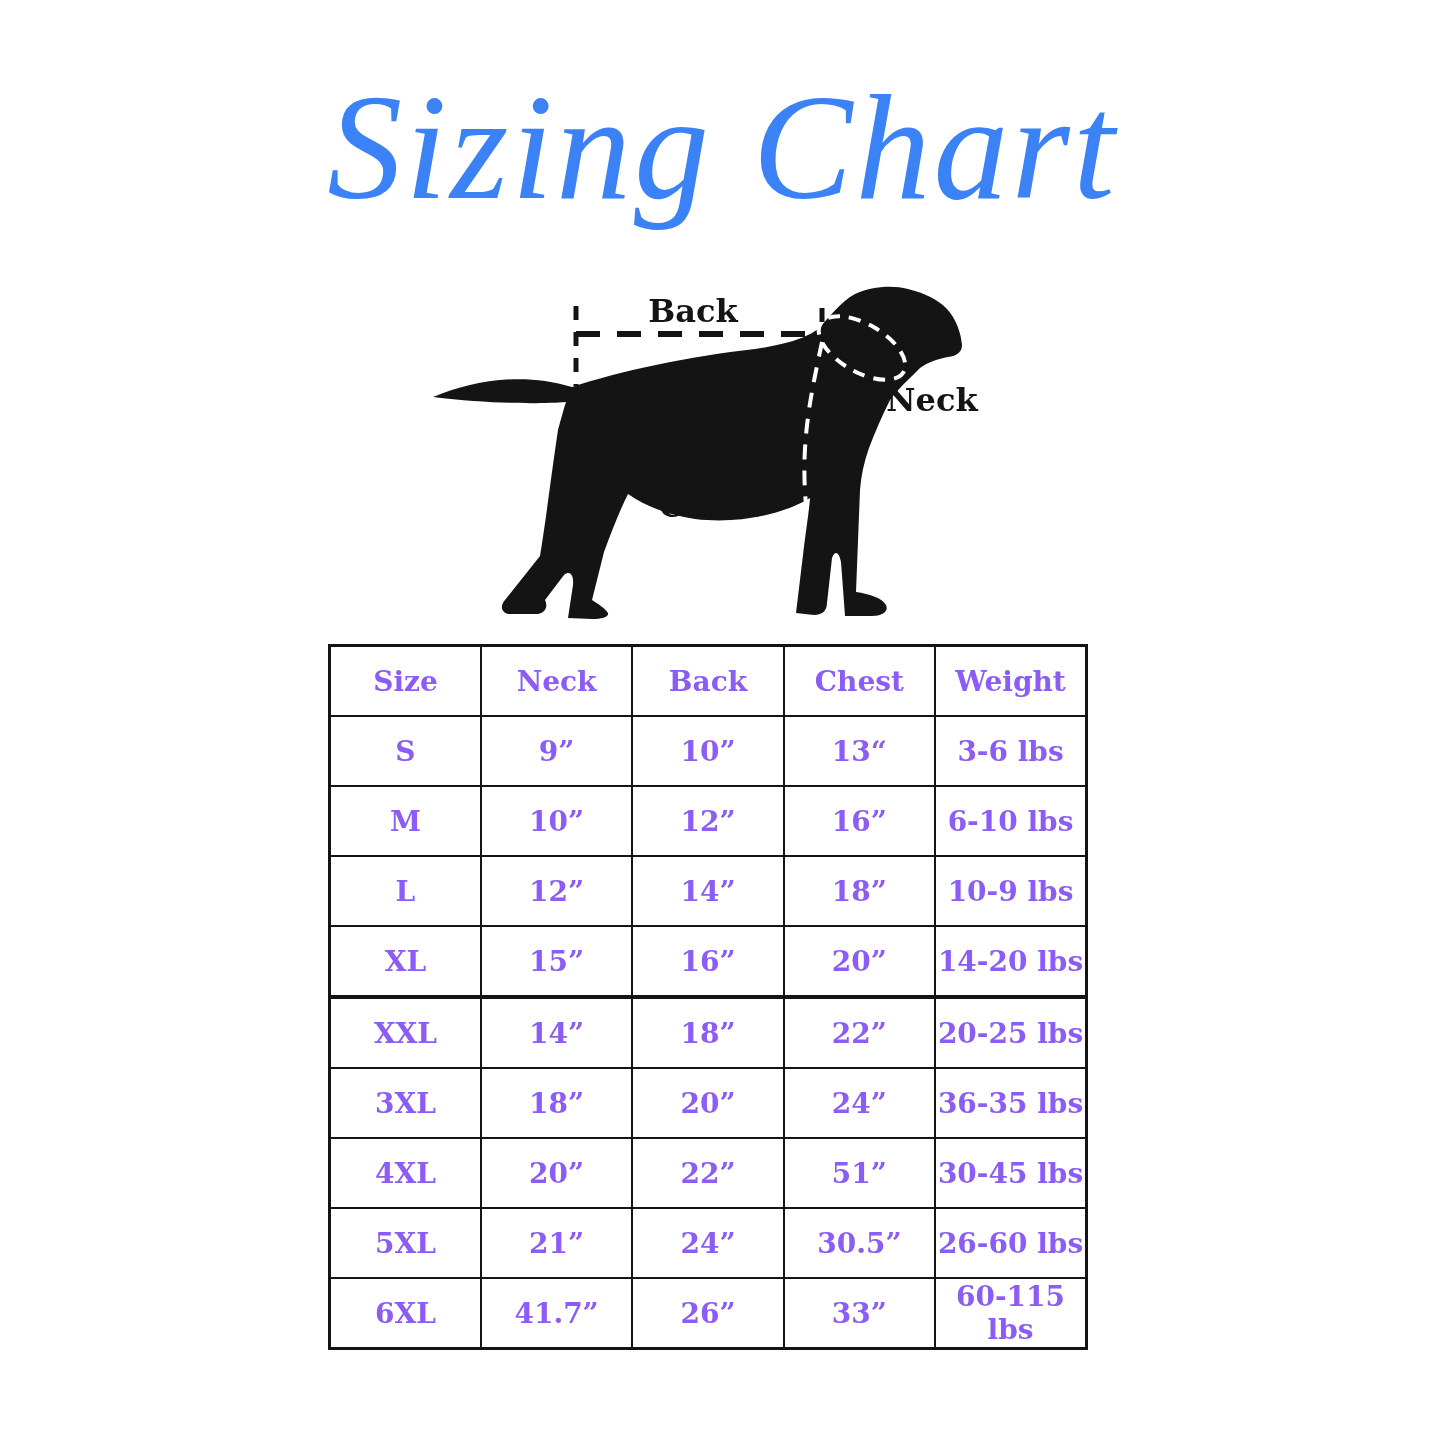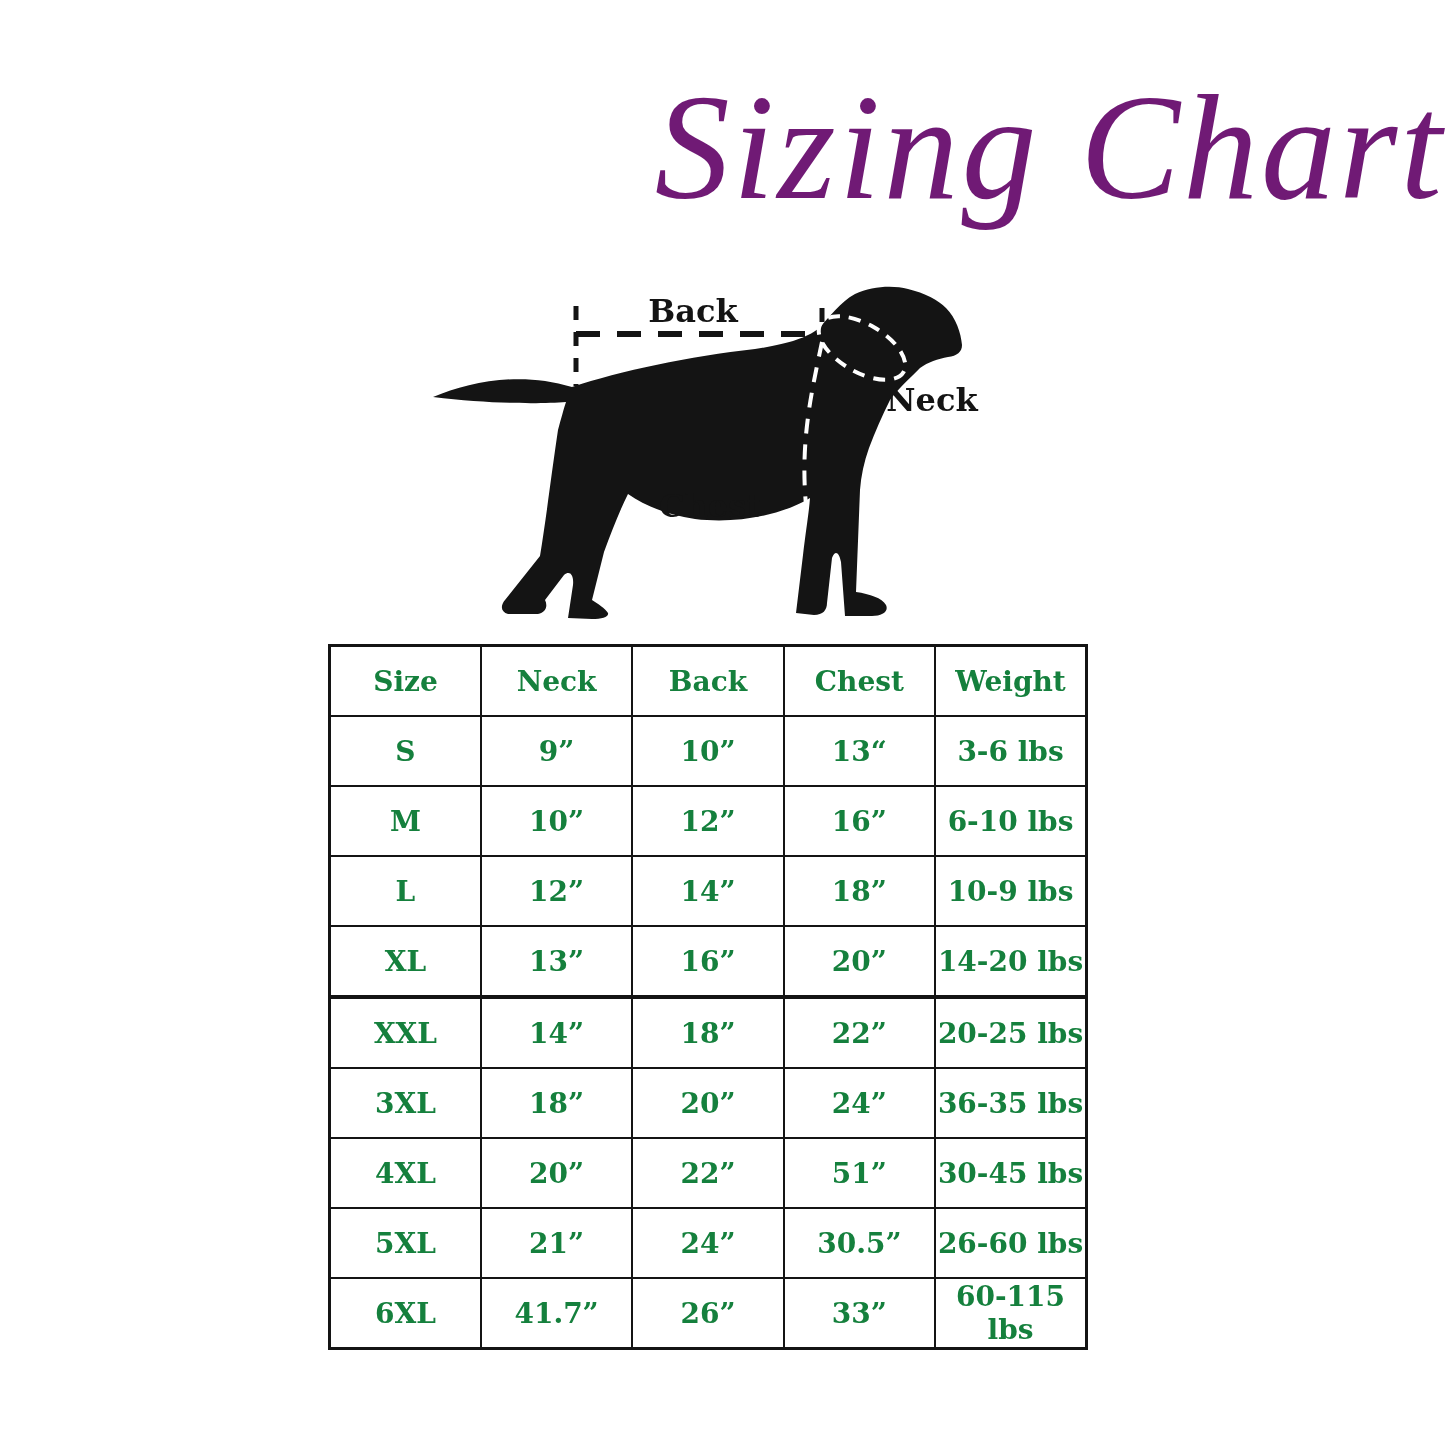--- a/index.html
+++ b/index.html
@@ -2,42 +2,42 @@
 <html><head>
 <meta charset="utf-8">
 <style>
   html,body{margin:0;padding:0;}
   body{
     width:1445px;height:1445px;position:relative;overflow:hidden;
     background:#ffffff;font-family:"Liberation Serif",serif;
   }
   .page-title{
     position:absolute;top:22px;left:0;width:100%;height:250px;
-    text-align:right;
+    text-align:center;
     font-family:"Liberation Serif",serif;
     font-style:italic;font-weight:400;
     font-size:150px;line-height:250px;
-    letter-spacing:3px;color:#701a75;
+    letter-spacing:3px;color:#3b82f6;
     white-space:nowrap;
   }
   .diagram-svg{position:absolute;top:0;left:0;}
   .diagram-label{
     font-family:"DejaVu Serif",serif;
     font-weight:bold;font-size:32px;fill:#141414;
   }
   .sizing-table{
     position:absolute;top:644px;left:328px;width:760px;
     border-collapse:collapse;table-layout:fixed;
     border:3px solid #141414;
   }
   .sizing-table th,.sizing-table td{
     border:2px solid #141414;
     height:68px;padding:0;text-align:center;vertical-align:middle;
     font-family:"DejaVu Serif",serif;font-weight:bold;
-    font-size:28px;color:#15803d;
+    font-size:28px;color:#8b5cf6;
   }
   .sizing-table tr.group-start td{border-top-width:4px;}
 </style>
 </head>
 <body>
 
 <div class="page-title">Sizing Chart</div>
 
 <svg class="diagram-svg" width="1445" height="700" viewBox="0 0 1445 700">
 
@@ -124,21 +124,21 @@
       </tr>
       <tr>
         <td>L</td>
         <td>12”</td>
         <td>14”</td>
         <td>18”</td>
         <td>10-9 lbs</td>
       </tr>
       <tr>
         <td>XL</td>
-        <td>13”</td>
+        <td>15”</td>
         <td>16”</td>
         <td>20”</td>
         <td>14-20 lbs</td>
       </tr>
       <tr class="group-start">
         <td>XXL</td>
         <td>14”</td>
         <td>18”</td>
         <td>22”</td>
         <td>20-25 lbs</td>

